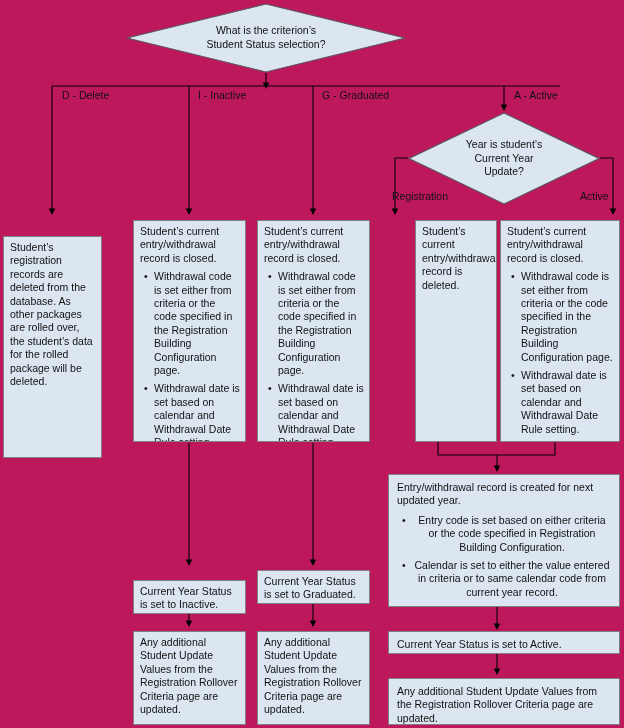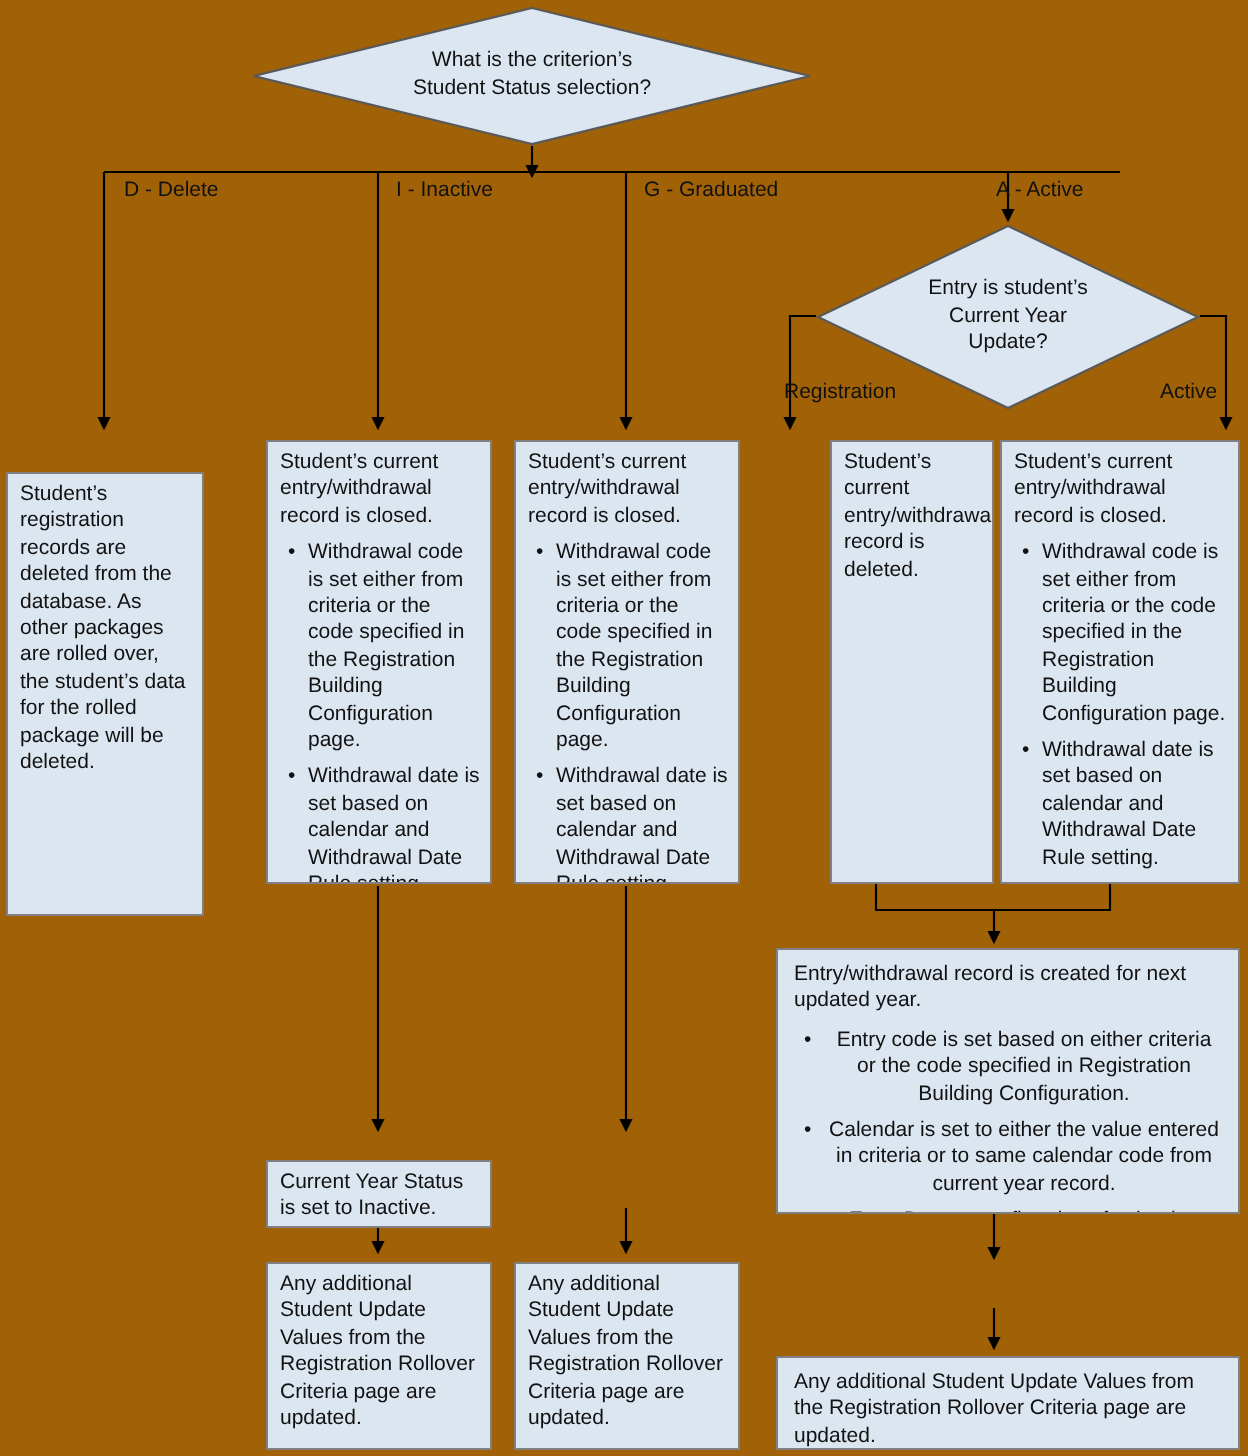--- a/index.html
+++ b/index.html
@@ -9,21 +9,21 @@
   }
   body {
     font-family: "Liberation Sans", sans-serif;
     color: #000000;
   }
   #flowchart {
     position: relative;
     width: 624px;
     height: 728px;
     overflow: hidden;
-    background: #a16207;
+    background: #be185d;
   }
   .lines {
     position: absolute;
     left: 0; top: 0;
     width: 624px;
     height: 728px;
     pointer-events: none;
   }
   .node {
     position: absolute;
@@ -143,28 +143,28 @@
     </svg>
     <div class="dtext">
       <div>What is the criterion’s</div>
       <div>Student Status selection?</div>
     </div>
   </div>
 
   <div class="edge-label" style="left:62px; top:89px;">D - Delete</div>
   <div class="edge-label" style="left:198px; top:89px;">I - Inactive</div>
   <div class="edge-label" style="left:322px; top:89px;">G - Graduated</div>
-  <div class="edge-label" style="left:498px; top:89px;">A - Active</div>
+  <div class="edge-label" style="left:514px; top:89px;">A - Active</div>
 
   <div class="diamond" style="left:408px; top:112px; width:192px; height:93px;">
     <svg width="192" height="93">
       <polygon points="96,1 191,46.5 96,92 1,46.5" fill="#dce6f1" stroke="#595959" stroke-width="1.1"></polygon>
     </svg>
     <div class="dtext">
-      <div>Entry is student’s</div>
+      <div>Year is student’s</div>
       <div>Current Year</div>
       <div>Update?</div>
     </div>
   </div>
 
   <div class="edge-label" style="left:392px; top:190px;">Registration</div>
   <div class="edge-label" style="left:580px; top:190px;">Active</div>
 
   <div class="node" style="left:3px; top:236px; width:99px; height:222px;">
     <p>Student’s registration records are deleted from the database. As other packages are rolled over, the student’s data for the rolled package will be deleted.</p>
@@ -204,21 +204,27 @@
       <li>Entry code is set based on either criteria or the code specified in Registration Building Configuration.</li>
       <li>Calendar is set to either the value entered in criteria or to same calendar code from current year record.</li>
       <li>Entry Date set to first day of calendar.</li>
     </ul>
   </div>
 
   <div class="node" style="left:133px; top:580px; width:113px; height:34px;">
     <p>Current Year Status is set to Inactive.</p>
   </div>
 
-
+  <div class="node" style="left:257px; top:570px; width:113px; height:34px;">
+    <p>Current Year Status is set to Graduated.</p>
+  </div>
+
+  <div class="node wide-node" style="left:388px; top:631px; width:232px; height:23px;">
+    <p>Current Year Status is set to Active.</p>
+  </div>
 
   <div class="node" style="left:133px; top:631px; width:113px; height:94px;">
     <p>Any additional Student Update Values from the Registration Rollover Criteria page are updated.</p>
   </div>
 
   <div class="node" style="left:257px; top:631px; width:113px; height:94px;">
     <p>Any additional Student Update Values from the Registration Rollover Criteria page are updated.</p>
   </div>
 
   <div class="node wide-node" style="left:388px; top:678px; width:232px; height:47px;">

